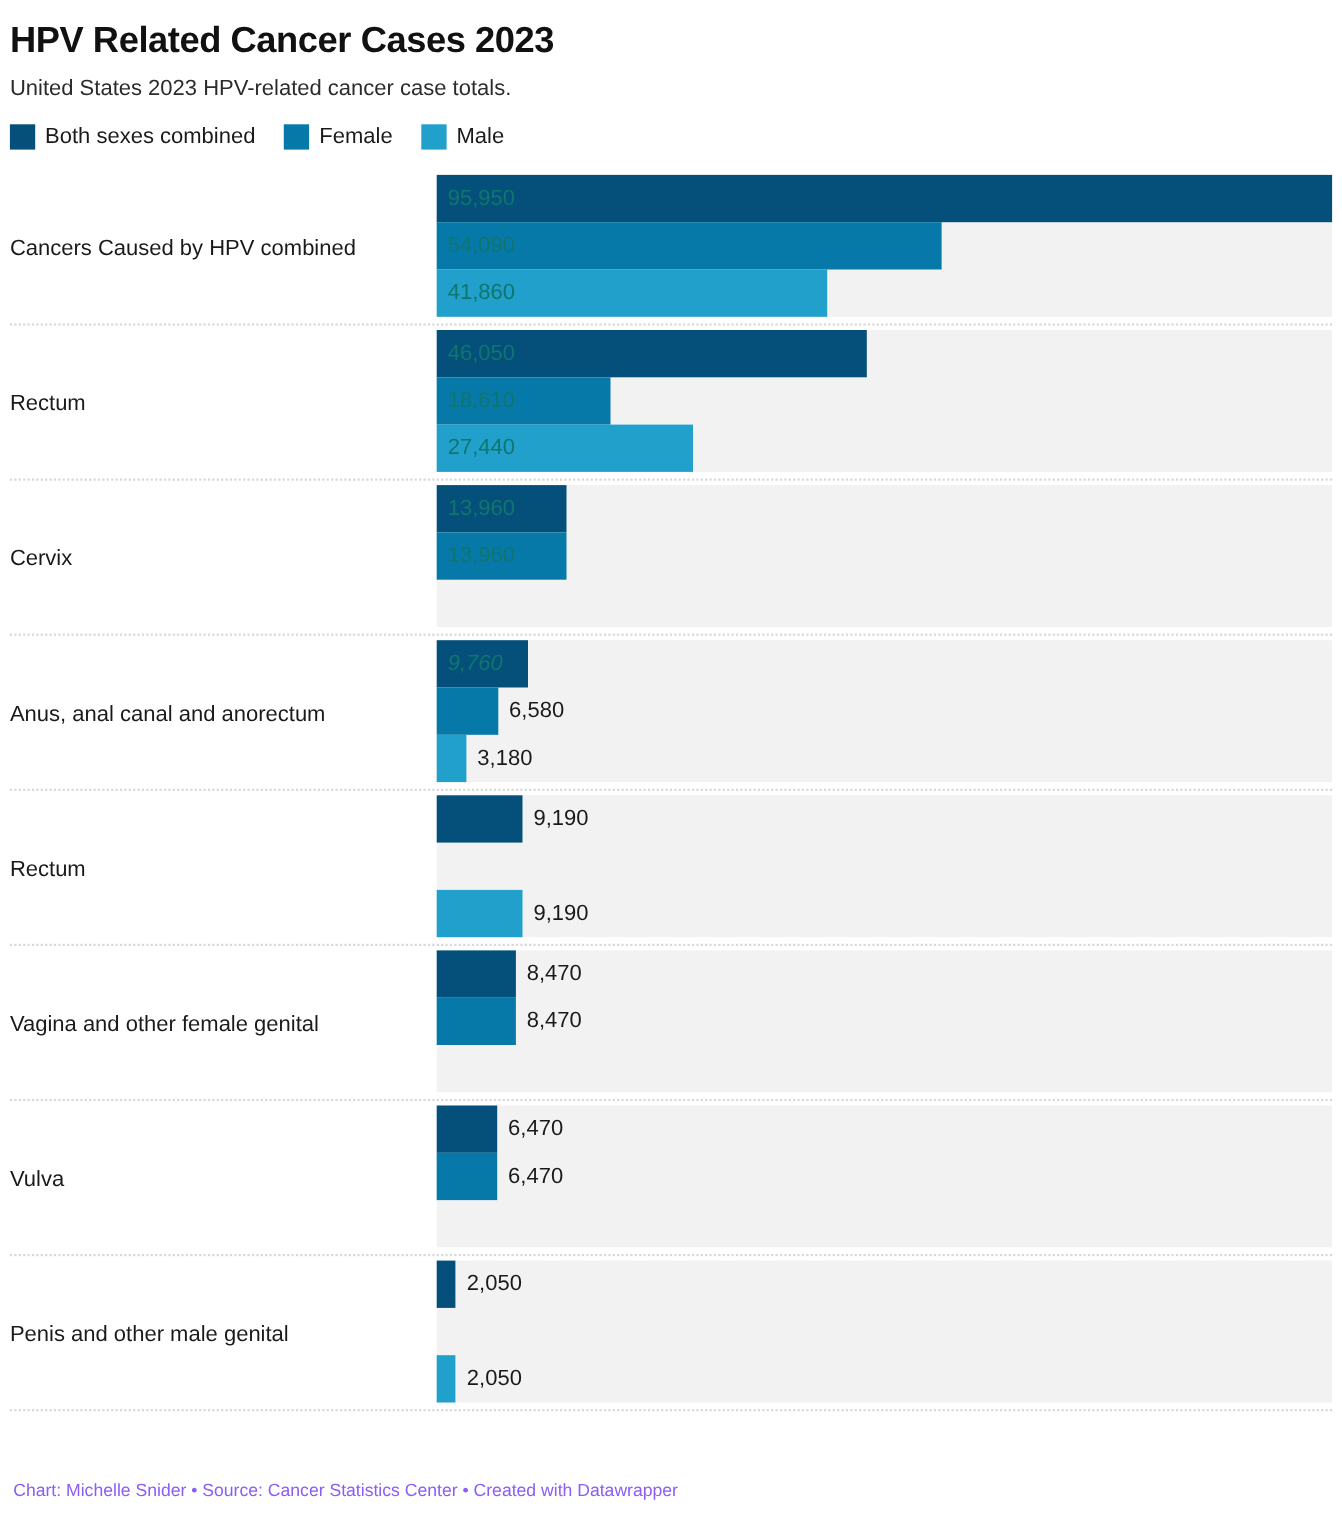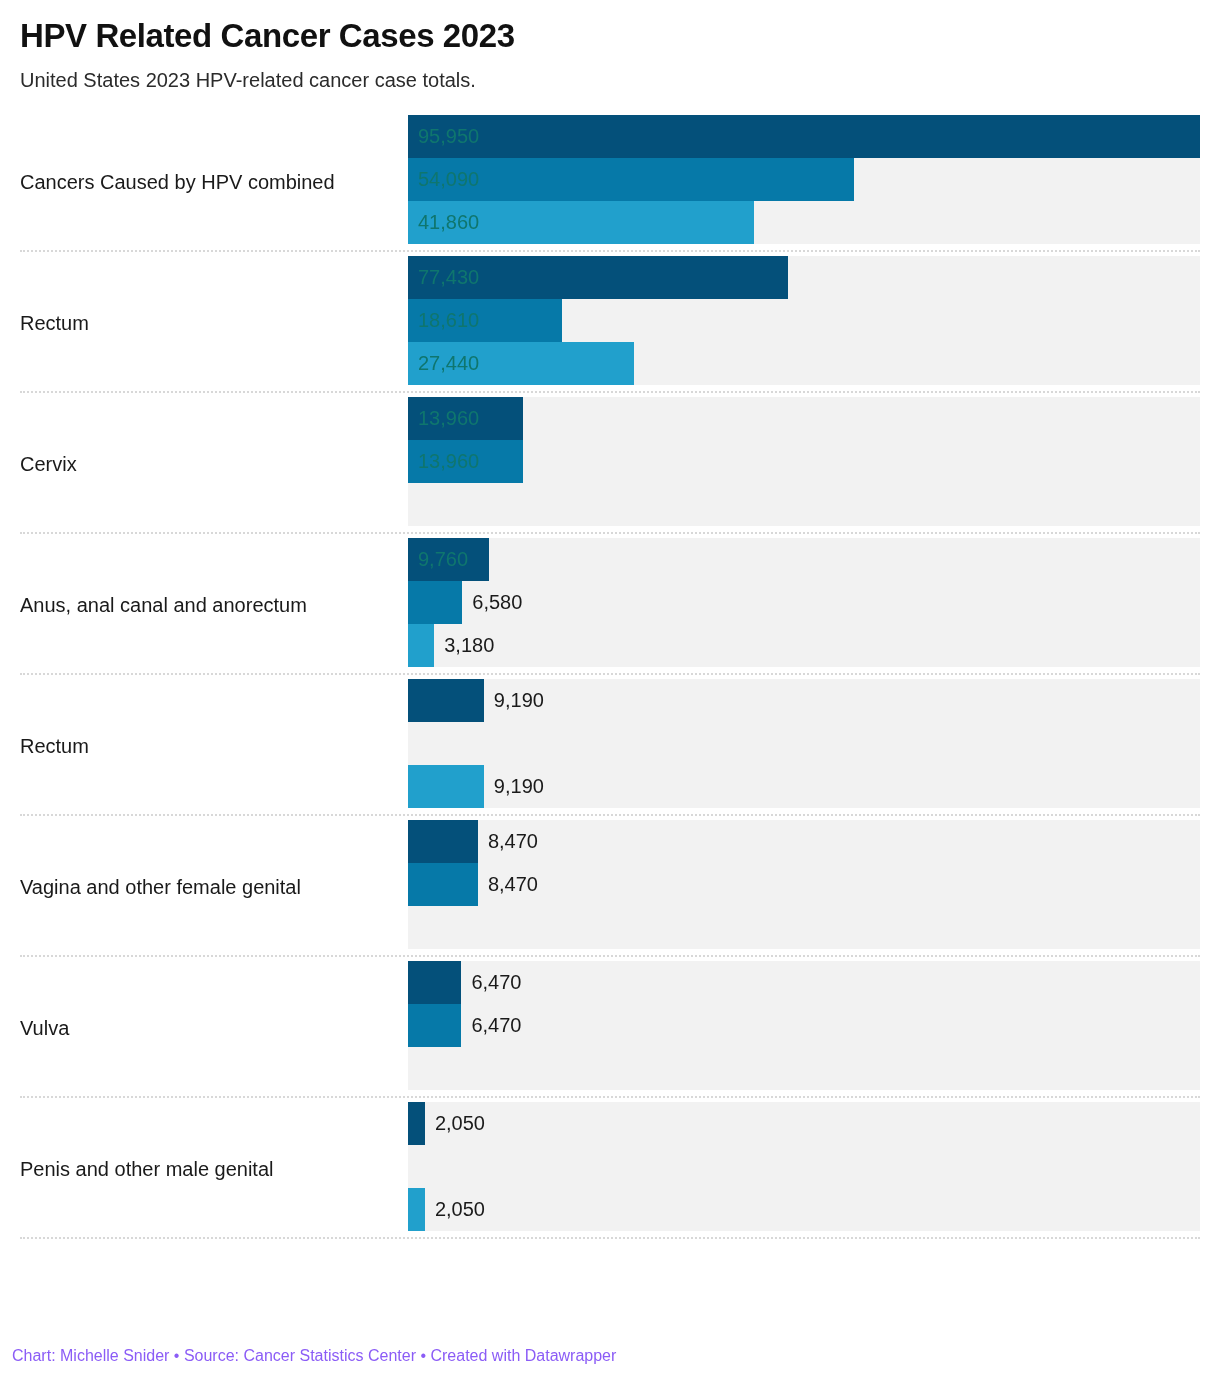--- a/index.html
+++ b/index.html
@@ -12,21 +12,21 @@
     height: 1384px;
     font-family: "Liberation Sans", sans-serif;
     color: #1a1a1a;
     overflow: hidden;
     position: relative;
   }
   .wrap {
     width: 1220px;
     height: 1384px;
     box-sizing: border-box;
-    padding: 0 20px;
+    padding: 0 9px;
     position: relative;
   }
   .chart-title {
     font-size: 33px;
     font-weight: bold;
     letter-spacing: -0.4px;
     color: #111111;
     margin: 0;
     padding-top: 16px;
     line-height: 40px;
@@ -148,20 +148,34 @@
   }
 </style>
 </head>
 <body>
 
 <div class="wrap">
 
   <h1 class="chart-title">HPV Related Cancer Cases 2023</h1>
   <p class="chart-subtitle">United States 2023 HPV-related cancer case totals.</p>
 
+  <div class="legend" id="legend">
+      <div class="legend-item">
+        <span class="legend-swatch" style="background: rgb(4, 80, 122);"></span>
+        <span class="legend-label">Both sexes combined</span>
+      </div>
+      <div class="legend-item">
+        <span class="legend-swatch" style="background: rgb(6, 121, 168);"></span>
+        <span class="legend-label">Female</span>
+      </div>
+      <div class="legend-item">
+        <span class="legend-swatch" style="background: rgb(33, 160, 204);"></span>
+        <span class="legend-label">Male</span>
+      </div>
+    </div>
 
   <div class="plot" id="plot">
       <div class="group">
         <div class="track"></div>
         <div class="group-label">Cancers Caused by HPV combined</div>
         <div class="bars">
           <div class="bar-row">
             <div class="bar" style="width: 100%; background: rgb(4, 80, 122);"></div>
             <div class="bar-value inside" style="left: 10px;">95,950</div>
           </div>
@@ -175,21 +189,21 @@
           </div>
         </div>
         <div class="group-sep"></div>
       </div>
       <div class="group">
         <div class="track"></div>
         <div class="group-label">Rectum</div>
         <div class="bars">
           <div class="bar-row">
             <div class="bar" style="width: 47.9937%; background: rgb(4, 80, 122);"></div>
-            <div class="bar-value inside" style="left: 10px;">77,430</div>
+            <div class="bar-value inside" style="left: 10px;">46,050</div>
           </div>
           <div class="bar-row">
             <div class="bar" style="width: 19.3955%; background: rgb(6, 121, 168);"></div>
             <div class="bar-value inside" style="left: 10px;">18,610</div>
           </div>
           <div class="bar-row">
             <div class="bar" style="width: 28.5982%; background: rgb(33, 160, 204);"></div>
             <div class="bar-value inside" style="left: 10px;">27,440</div>
           </div>
         </div>
@@ -210,21 +224,21 @@
           <div class="bar-row"></div>
         </div>
         <div class="group-sep"></div>
       </div>
       <div class="group">
         <div class="track"></div>
         <div class="group-label">Anus, anal canal and anorectum</div>
         <div class="bars">
           <div class="bar-row">
             <div class="bar" style="width: 10.172%; background: rgb(4, 80, 122);"></div>
-            <div class="bar-value inside" style="left: 10px;">9,760</div>
+            <div class="bar-value inside" style="left: 10px; font-style: italic;">9,760</div>
           </div>
           <div class="bar-row">
             <div class="bar" style="width: 6.85774%; background: rgb(6, 121, 168);"></div>
             <div class="bar-value outside" style="left: calc(6.85774% + 10px);">6,580</div>
           </div>
           <div class="bar-row">
             <div class="bar" style="width: 3.31423%; background: rgb(33, 160, 204);"></div>
             <div class="bar-value outside" style="left: calc(3.31423% + 10px);">3,180</div>
           </div>
         </div>

